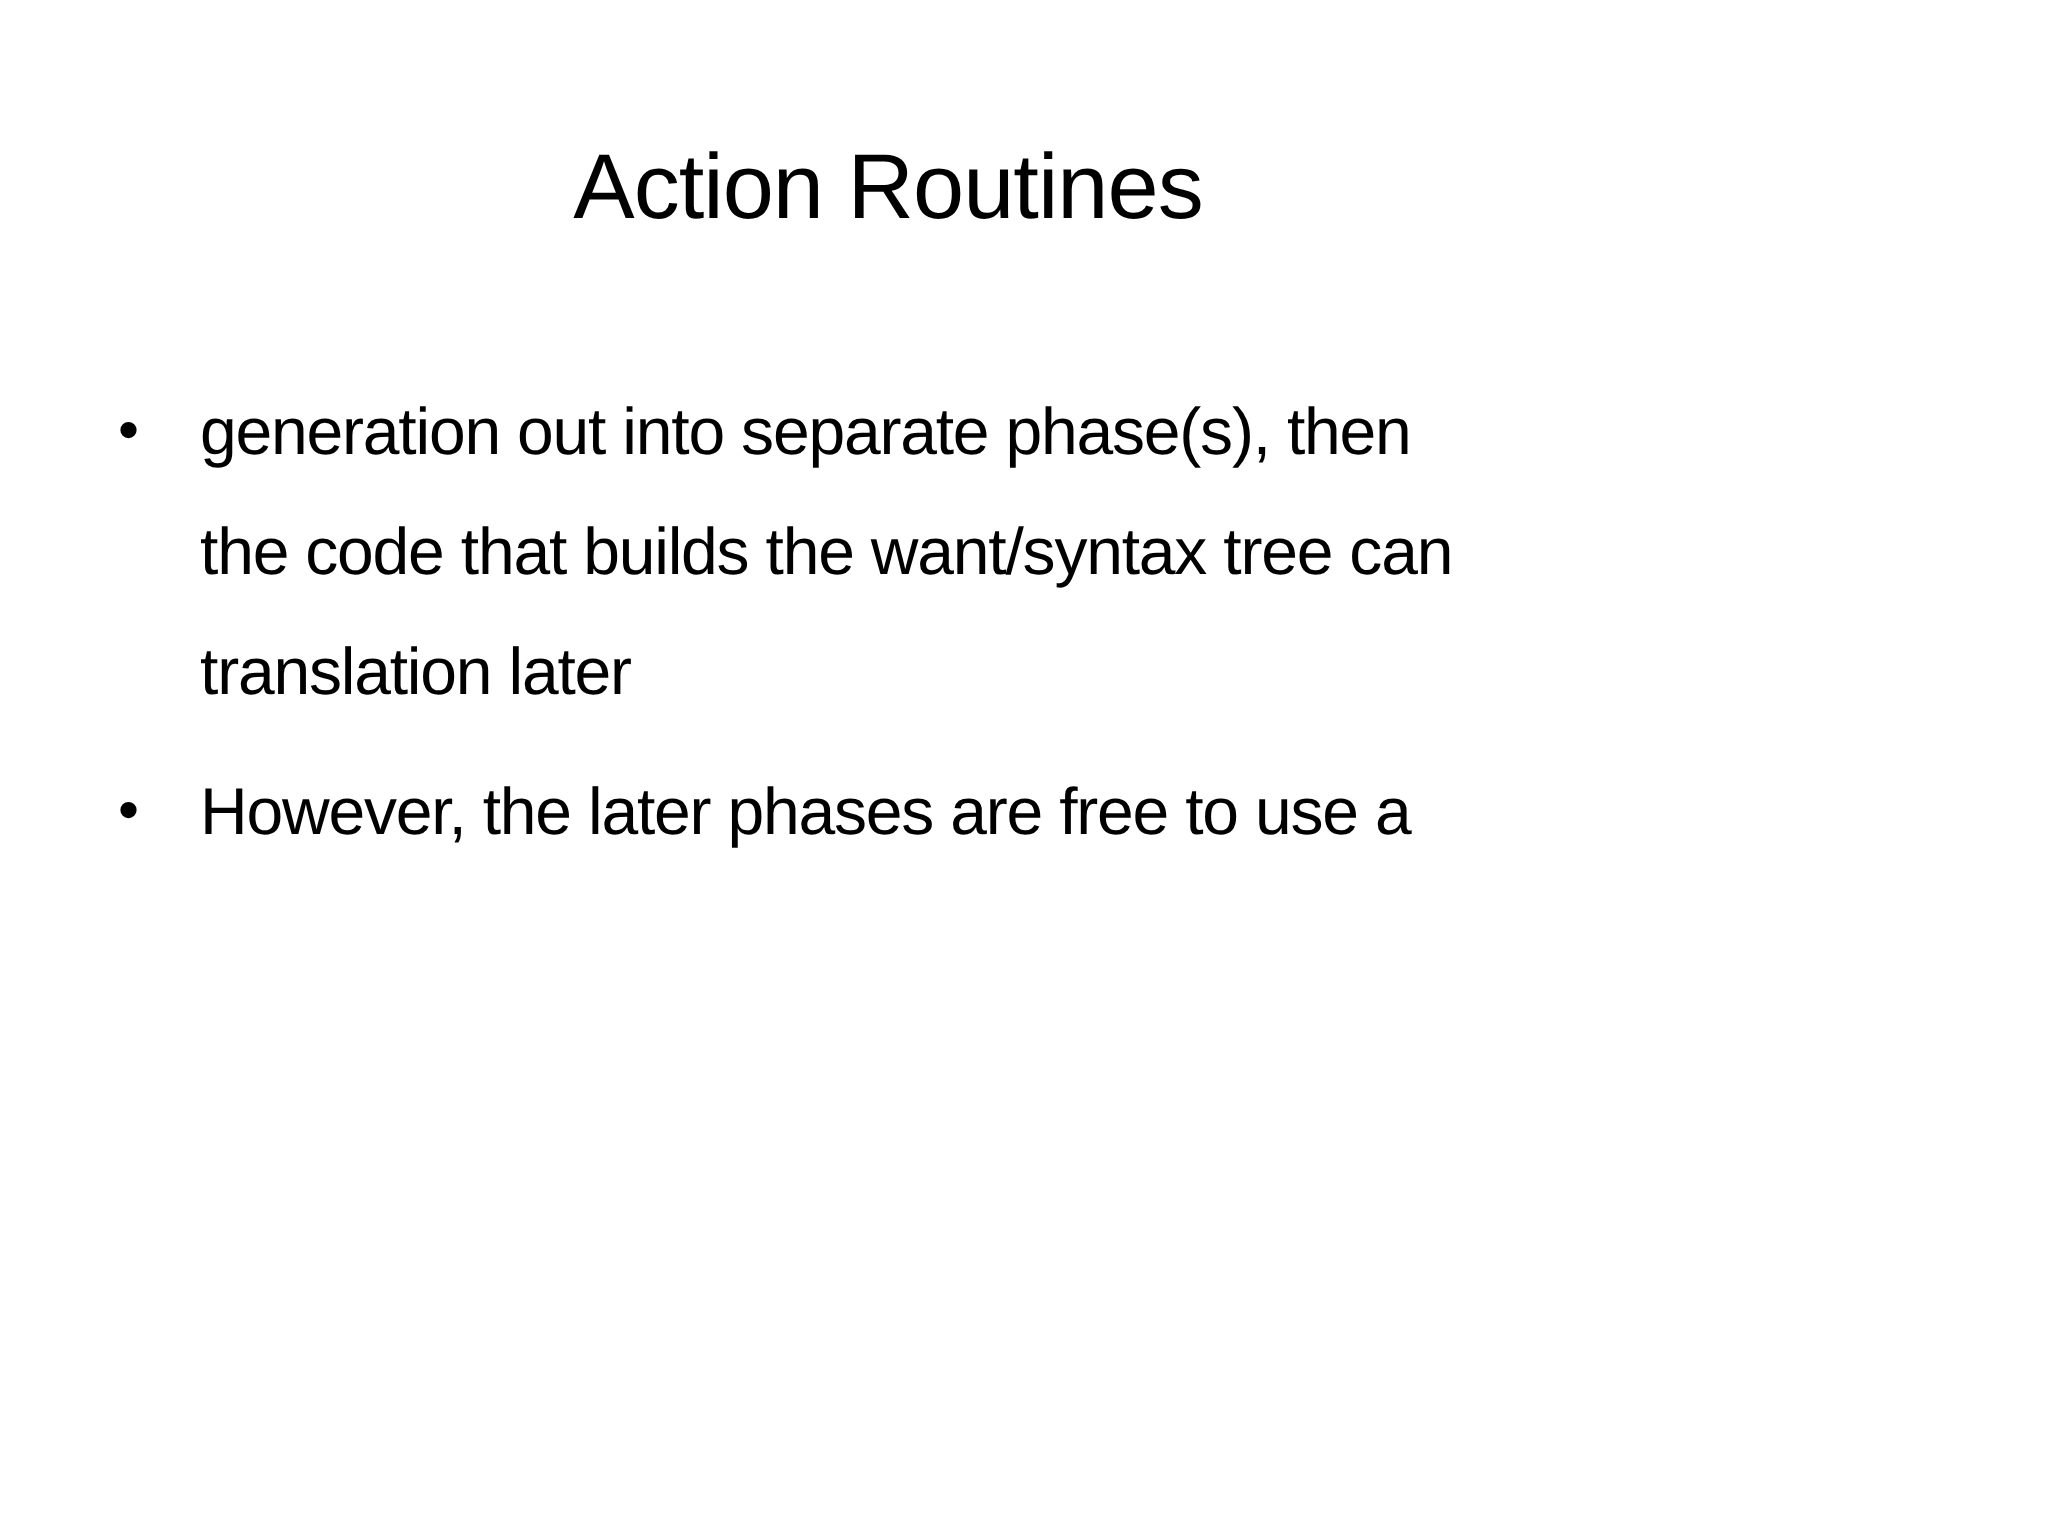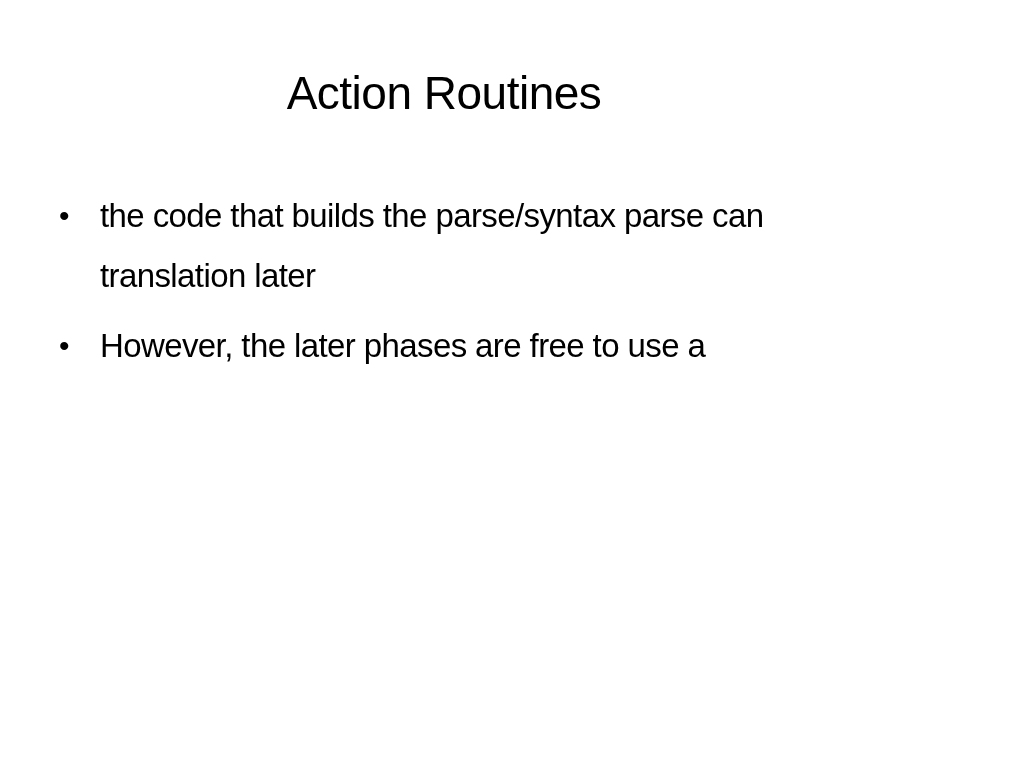--- a/index.html
+++ b/index.html
@@ -61,21 +61,22 @@
   </style>
 </head>
 <body>
 
 <div class="slide">
   <h1 class="title">Action Routines</h1>
 
   <ul class="body">
     <li class="bullet-item">
       <span class="bullet-dot">•</span>
-      <span class="bullet-line">the code that builds the parse/syntax parse can</span>
+      <span class="bullet-line">generation out into separate phase(s), then</span>
+      <span class="bullet-line">the code that builds the want/syntax tree can</span>
       <span class="bullet-line">translation later</span>
     </li>
     <li class="bullet-item">
       <span class="bullet-dot">•</span>
       <span class="bullet-line">However, the later phases are free to use a</span>
     </li>
   </ul>
 </div>
 
 </body></html>

